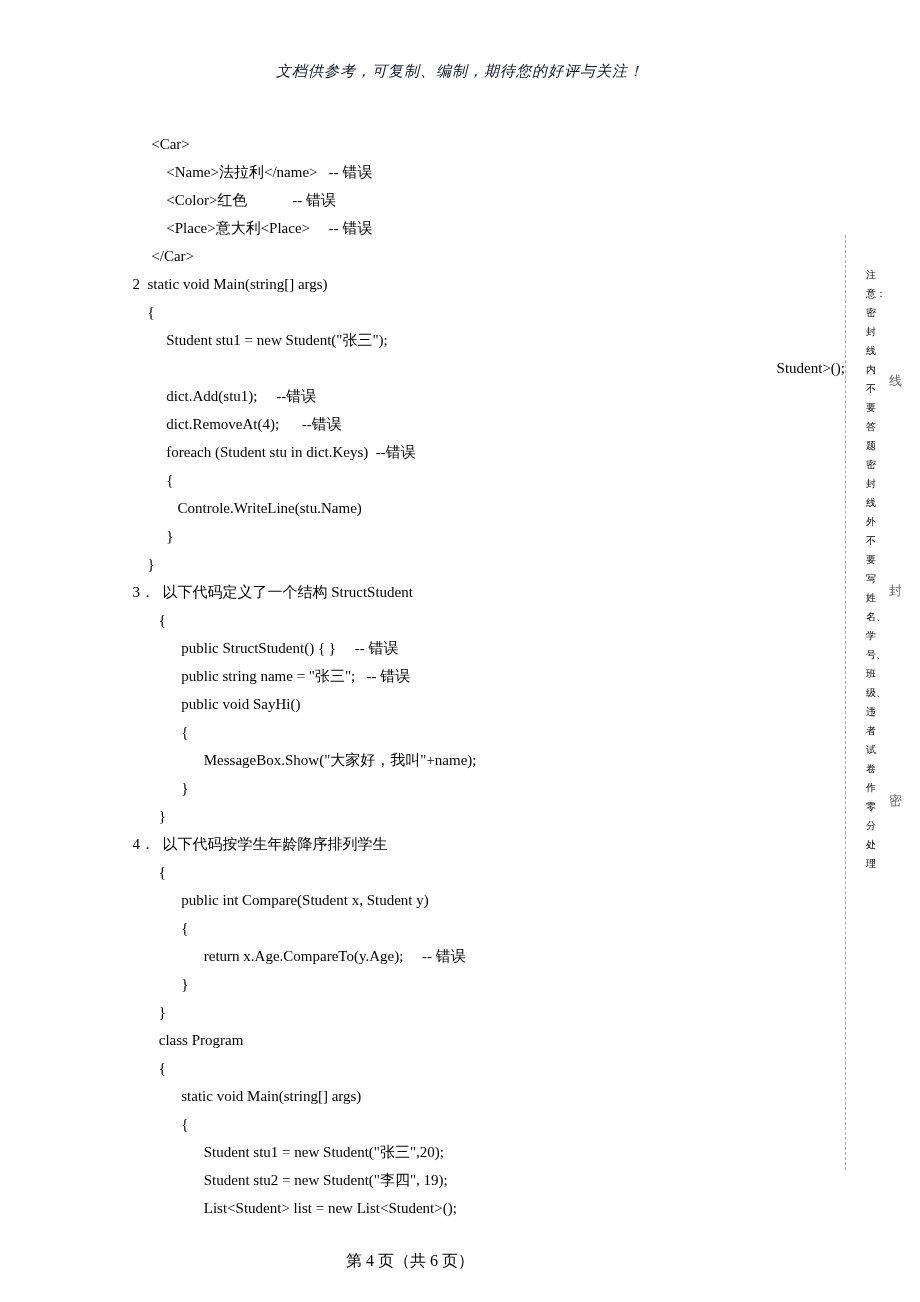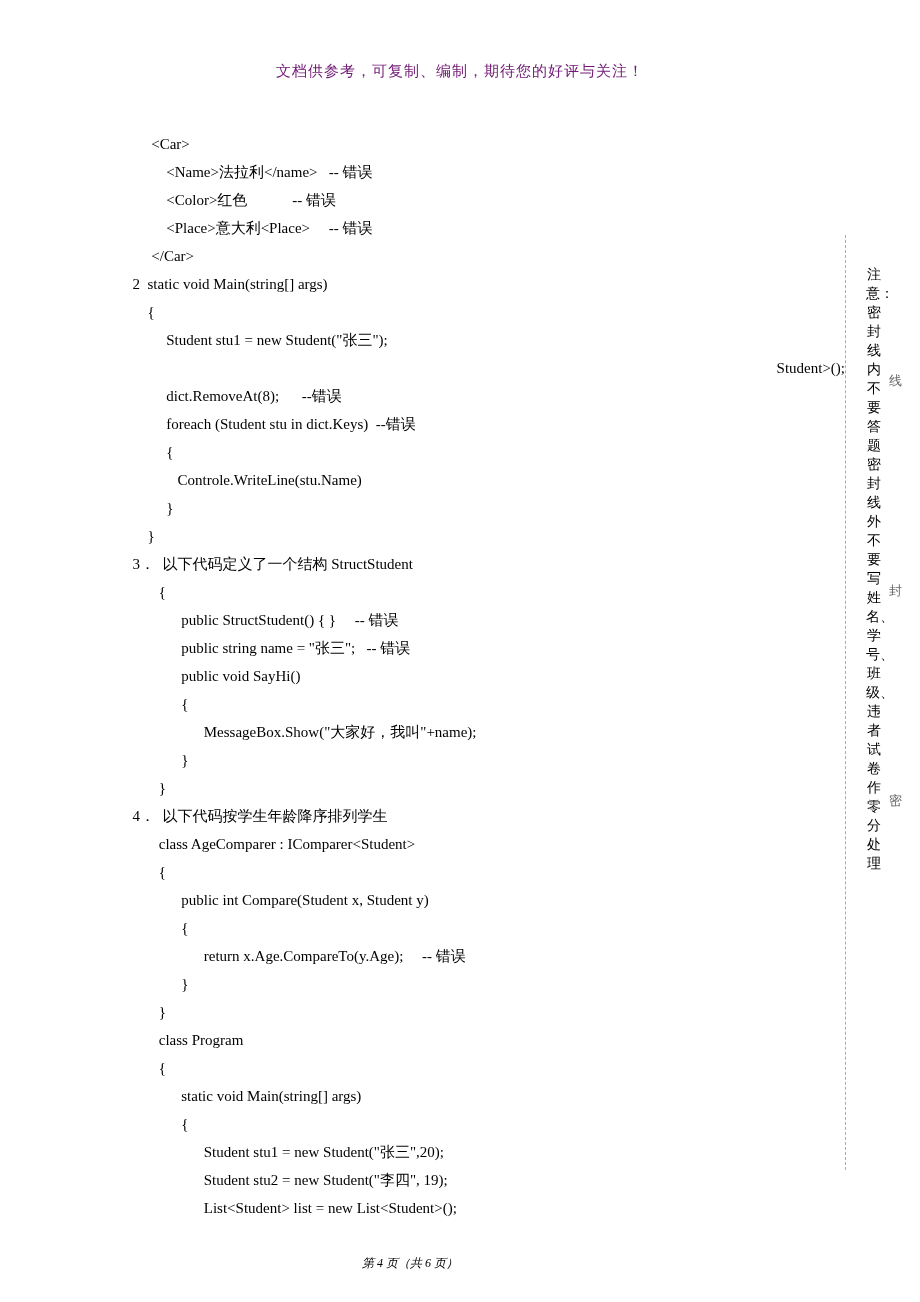--- a/index.html
+++ b/index.html
@@ -11,59 +11,58 @@
     font-size: 15px;
     color: #000;
     position: relative;
   }
   .header-note {
     position: absolute;
     top: 62px;
     left: 0;
     width: 920px;
     text-align: center;
-    color: #701a75;
+    color: #0f172a;
     font-size: 15px;
     letter-spacing: 1px;
+    font-style: italic;
   }
   .content {
     position: absolute;
     top: 130px;
     left: 125px;
     width: 720px;
     line-height: 28px;
     font-size: 15px;
   }
   .mono { font-family: Liberation Serif, serif; }
   .line { display:block; white-space: pre; }
   .footer {
     position: absolute;
     bottom: 30px;
     left: 0;
     width: 820px;
     text-align: center;
-    font-size: 12px;
-    font-style: italic;
+    font-size: 16px;
   }
   .sidebar {
     position: absolute;
     right: 25px;
     top: 235px;
     height: 935px;
     border-left: 1px dashed #aaa;
     width: 50px;
   }
   .sidebar-text {
     position: absolute;
     right: 38px;
     top: 265px;
     width: 16px;
-    font-size: 14px;
+    font-size: 10px;
     line-height: 19px;
-    text-align: center;
     word-break: break-all;
   }
   .side-marker {
     position: absolute;
     right: 18px;
     font-size: 13px;
     color: #666;
     background: #fff;
     padding: 2px 0;
   }
@@ -76,38 +75,38 @@
 <div class="content" id="body-lines">
     <span class="line mono">       &lt;Car&gt;</span>
     <span class="line mono">           &lt;Name&gt;法拉利&lt;/name&gt;   -- 错误</span>
     <span class="line mono">           &lt;Color&gt;红色            -- 错误</span>
     <span class="line mono">           &lt;Place&gt;意大利&lt;Place&gt;     -- 错误</span>
     <span class="line mono">       &lt;/Car&gt;</span>
     <span class="line mono">  2  static void Main(string[] args)</span>
     <span class="line mono">      {</span>
     <span class="line mono">           Student stu1 = new Student("张三");</span>
     <span class="line mono" style="display:block;white-space:pre;margin-left:-125px;text-align:right;">Student&gt;();</span>
-    <span class="line mono">           dict.RemoveAt(8);      --错误</span>
+    <span class="line mono">           dict.Add(stu1);     --错误</span>
+    <span class="line mono">           dict.RemoveAt(4);      --错误</span>
     <span class="line mono">           foreach (Student stu in dict.Keys)  --错误</span>
     <span class="line mono">           {</span>
     <span class="line mono">              Controle.WriteLine(stu.Name)</span>
     <span class="line mono">           }</span>
     <span class="line mono">      }</span>
     <span class="line">  3．  以下代码定义了一个结构 StructStudent</span>
     <span class="line">         {</span>
     <span class="line">               public StructStudent() { }     -- 错误</span>
     <span class="line">               public string name = "张三";   -- 错误</span>
     <span class="line"></span>
     <span class="line">               public void SayHi()</span>
     <span class="line">               {</span>
     <span class="line">                     MessageBox.Show("大家好，我叫"+name);</span>
     <span class="line">               }</span>
     <span class="line">         }</span>
     <span class="line">  4．  以下代码按学生年龄降序排列学生</span>
-    <span class="line">         class AgeComparer : IComparer&lt;Student&gt;</span>
     <span class="line">         {</span>
     <span class="line">               public int Compare(Student x, Student y)</span>
     <span class="line">               {</span>
     <span class="line">                     return x.Age.CompareTo(y.Age);     -- 错误</span>
     <span class="line">               }</span>
     <span class="line">         }</span>
     <span class="line">         class Program</span>
     <span class="line">         {</span>
     <span class="line">               static void Main(string[] args)</span>
     <span class="line">               {</span>

